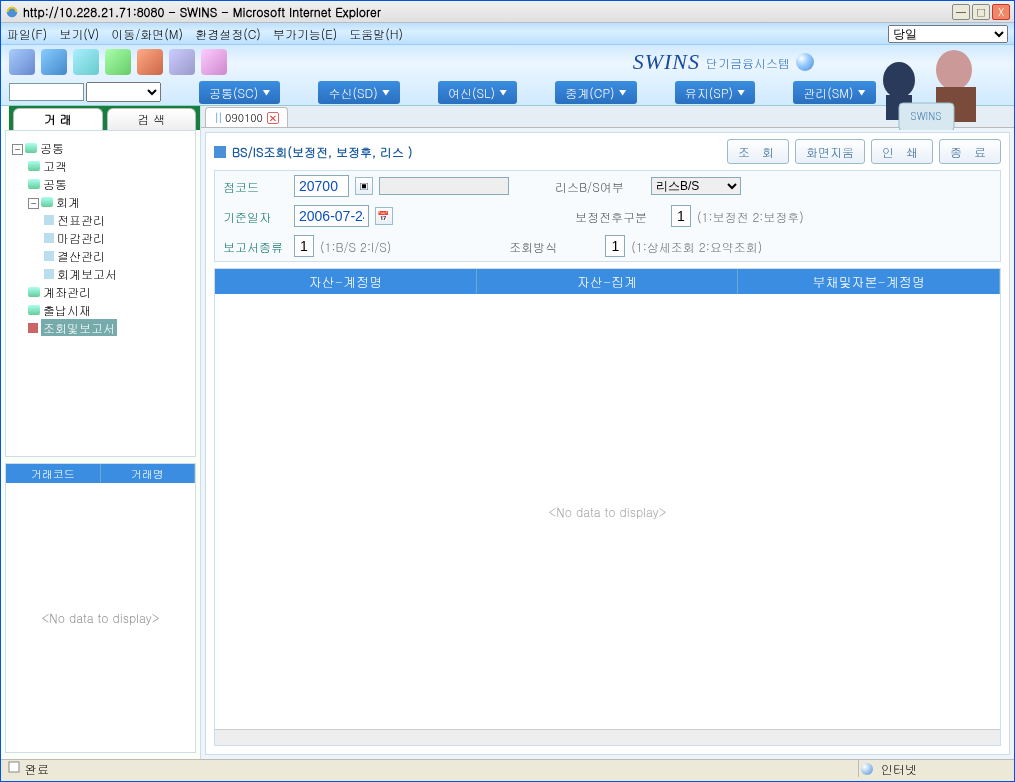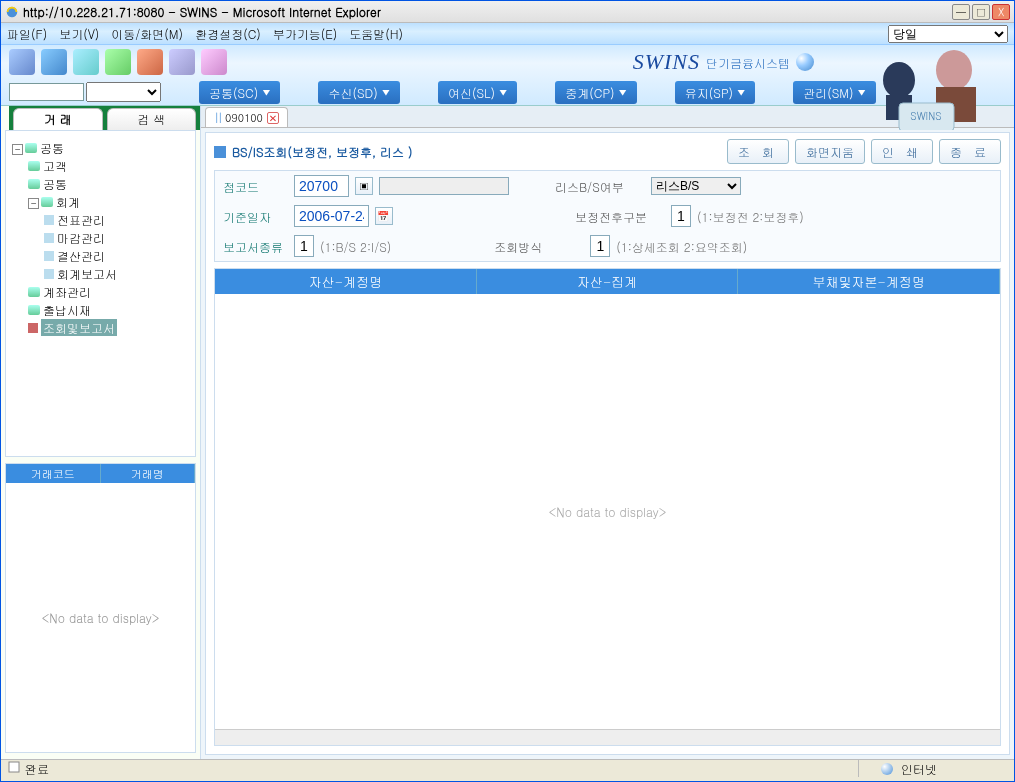--- a/index.html
+++ b/index.html
@@ -66,21 +66,21 @@
 .form-row select{border:1px solid #8ab;font-size:12px;width:90px;}
 .form-row .hint{color:#737373;}
 .mini-btn{width:18px;height:18px;border:1px solid #9bc;background:linear-gradient(#fff,#e8f0f8);font-size:10px;display:inline-flex;align-items:center;justify-content:center;}
 .grid-area{flex:1;margin:6px 8px 8px 8px;border:1px solid #cde;display:flex;flex-direction:column;background:#fff;position:relative;}
 .grid-head{display:flex;background:#3a8de0;color:#fff;}
 .grid-head div{flex:1;text-align:center;padding:3px 0;border-right:1px solid #6ac;font-size:13px;}
 .grid-body{flex:1;display:flex;align-items:center;justify-content:center;color:#aaa;}
 .grid-scroll{height:16px;background:#eee;border-top:1px solid #ccc;}
 .statusbar{height:22px;background:#ece9d8;border-top:1px solid #bbb;display:flex;align-items:flex-start;padding:0 6px;font-size:12px;}
 .statusbar .globe{width:12px;height:12px;border-radius:50%;background:radial-gradient(circle at 30% 30%,#fff,#4a90d9);margin-right:4px;}
-.statusbar .section{border-left:1px solid #bbb;padding-left:22px;margin-left:auto;display:flex;align-items:center;gap:4px;min-width:150px;}
+.statusbar .section{border-left:1px solid #bbb;padding-left:2px;margin-left:auto;display:flex;align-items:center;gap:4px;min-width:150px;}
 .readonly-box{border:1px solid #8ab;background:#eee;width:130px;height:18px;}
 </style>
 </head>
 <body>
 
 <div class="window">
 
   <div class="titlebar">
     <svg class="ie-icon" viewBox="0 0 16 16">
         <circle cx="8" cy="8" r="6" fill="#4a90d9"></circle>
@@ -231,21 +231,21 @@
             <span style="width:130px"></span>
             <span class="lbl2">보정전후구분</span>
             <input type="text" class="sm" value="1" style="">
             <span class="hint">(1:보정전 2:보정후)</span>
           </div>
           <div class="form-row">
             <span class="lbl">보고서종류</span>
             <input type="text" class="sm" value="1" style="">
             <span class="hint">(1:B/S 2:I/S)</span>
             <span style="width:90px"></span>
-            <span class="lbl2" style="margin-left:1px">조회방식</span>
+            <span class="lbl2" style="margin-left:16px">조회방식</span>
             <input type="text" class="sm" value="1" style="">
             <span class="hint">(1:상세조회 2:요약조회)</span>
           </div>
         </div>
 
         <div class="grid-area">
           <div class="grid-head">
             <div>자산-계정명</div>
             <div>자산-집계</div>
             <div>부채및자본-계정명</div>

